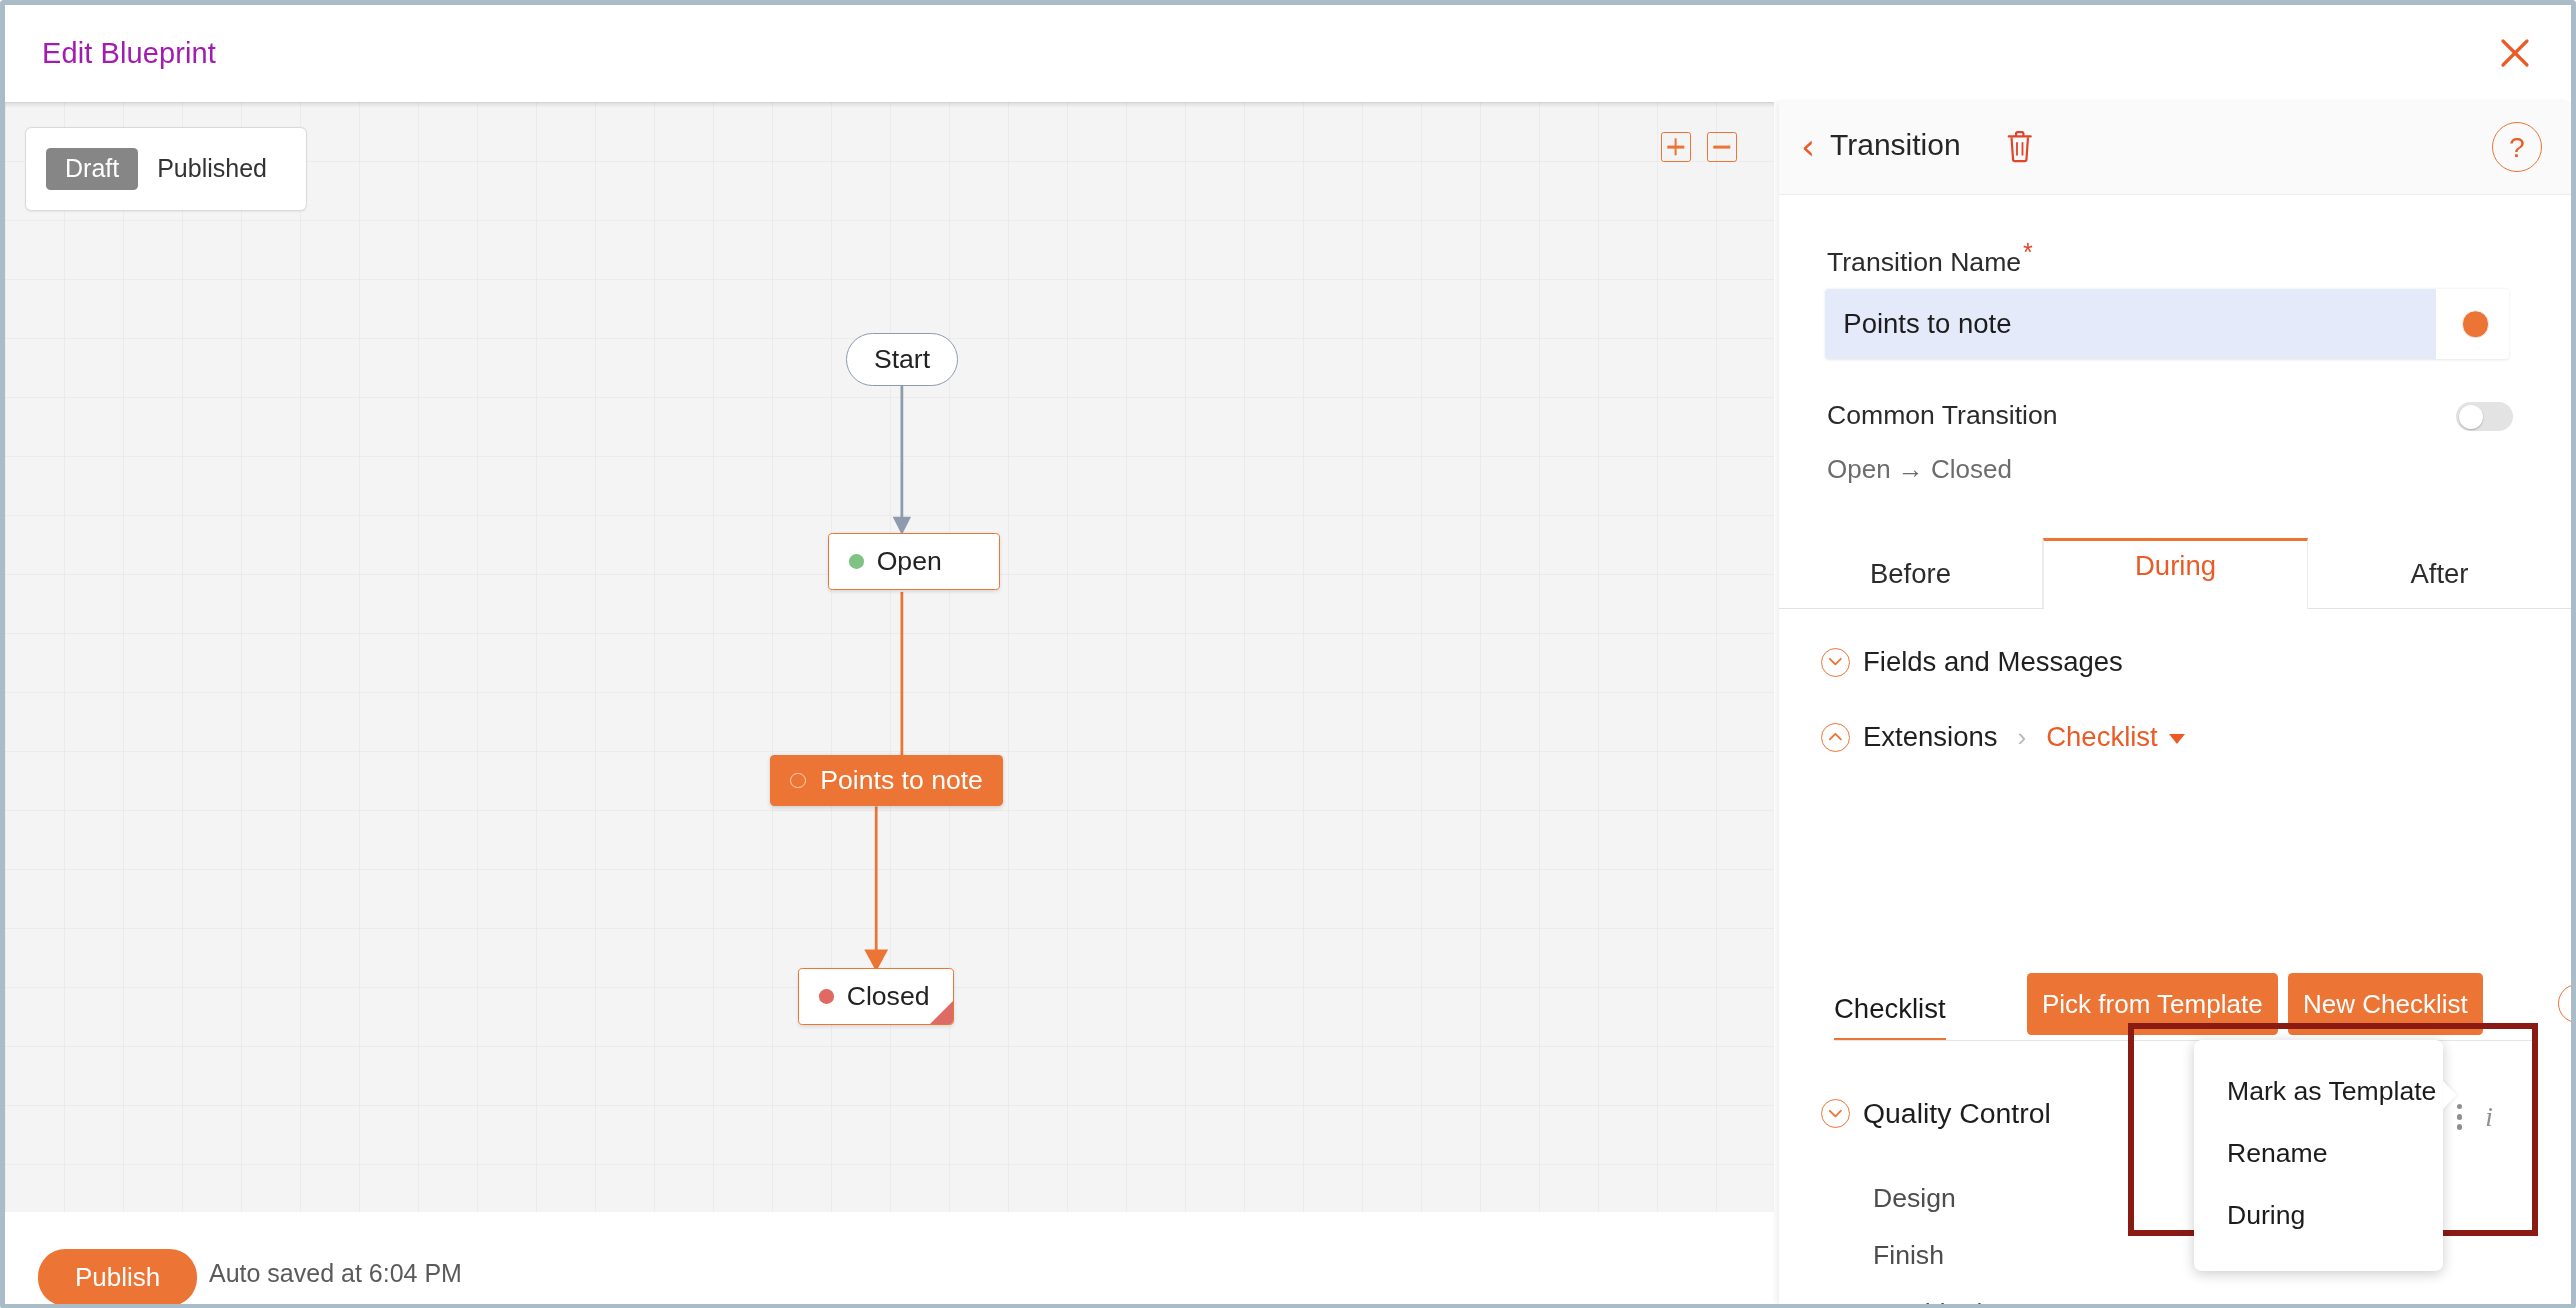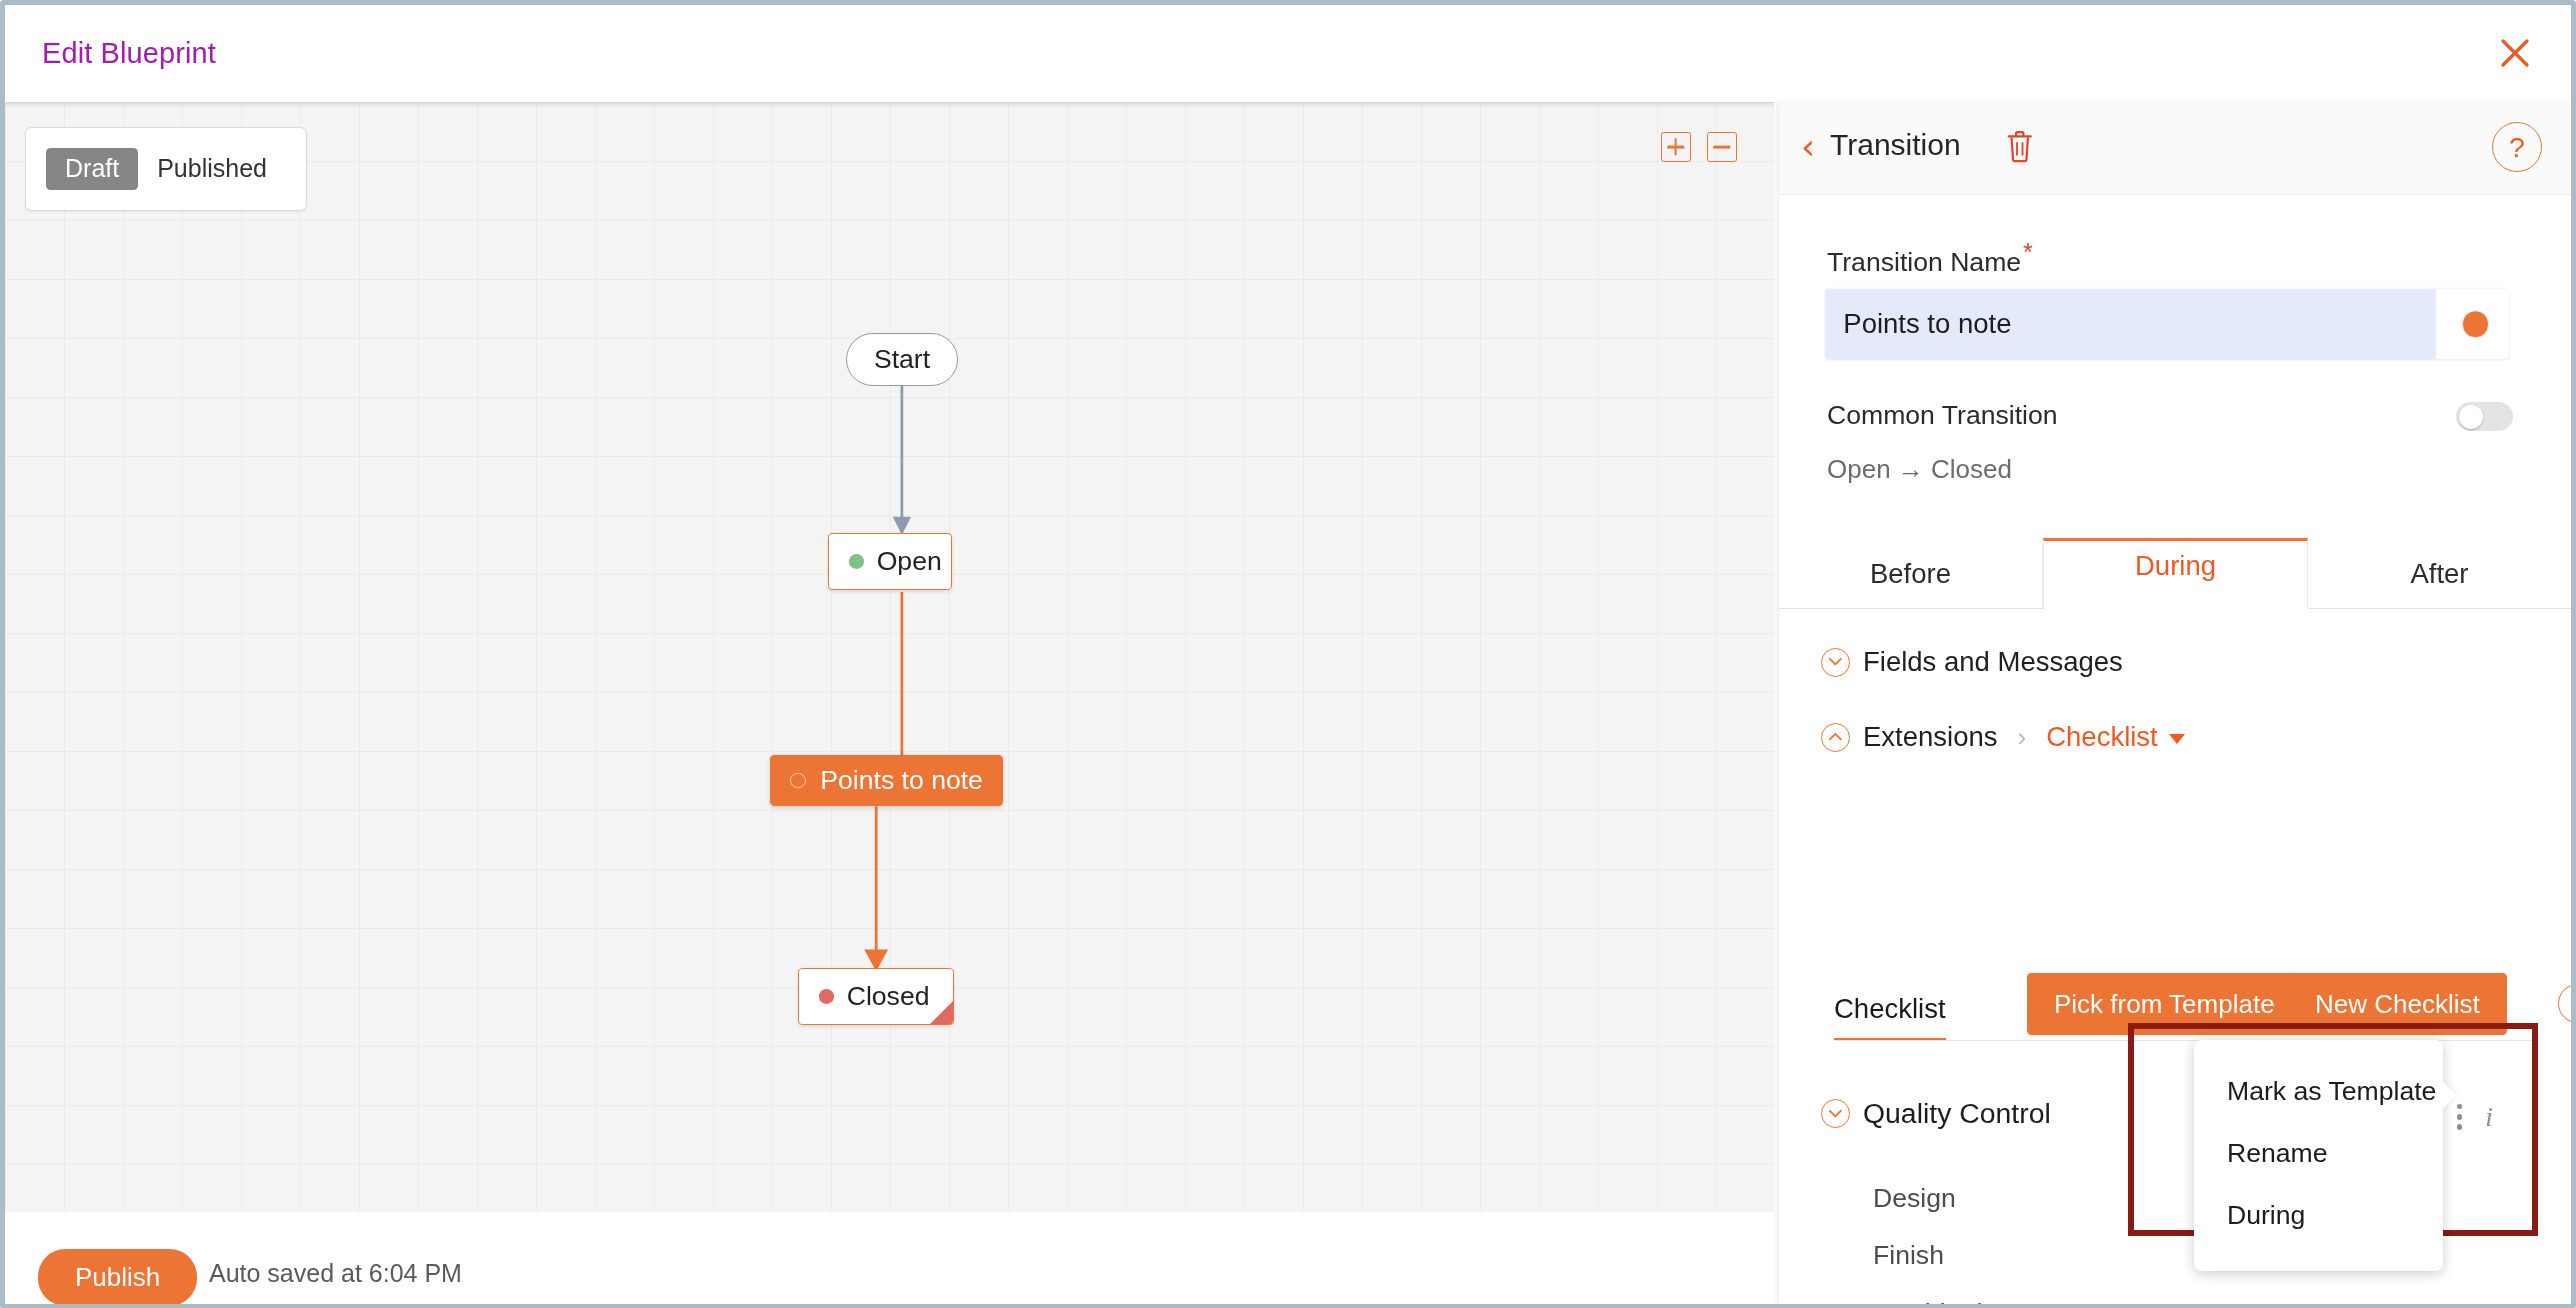--- a/index.html
+++ b/index.html
@@ -168,21 +168,21 @@
   .node-state {
     border: 1.8px solid #ec7434;
     border-radius: 4.6px;
     background: #ffffff;
     padding: 0 20px;
     color: #222;
     box-shadow: 0 1.8px 3.7px rgba(0,0,0,0.10);
   }
   .node-open {
     left: 823px; top: 431px;
-    width: 124px; height: 57px;
+    width: 172px; height: 57px;
   }
   .node-closed {
     left: 793px; top: 866px;
     width: 156px; height: 57px;
     overflow: hidden;
   }
   .node-closed .fold {
     position: absolute;
     right: -1.8px;
     bottom: -1.8px;
@@ -476,21 +476,21 @@
   .orange-btn {
     position: absolute;
     top: 0;
     background: #ec7434;
     color: #ffffff;
     border: none;
     border-radius: 4.6px;
     font-size: 26px;
     font-family: "Liberation Sans", sans-serif;
     height: 62px;
-    padding: 0 27px;
+    padding: 0 15px;
     cursor: pointer;
     white-space: nowrap;
   }
   .btn-pick { left: 193px; }
   .btn-new  { left: 454px; }
   .info-circle {
     position: absolute;
     left: 724px;
     top: 11px;
     width: 39px; height: 39px;

